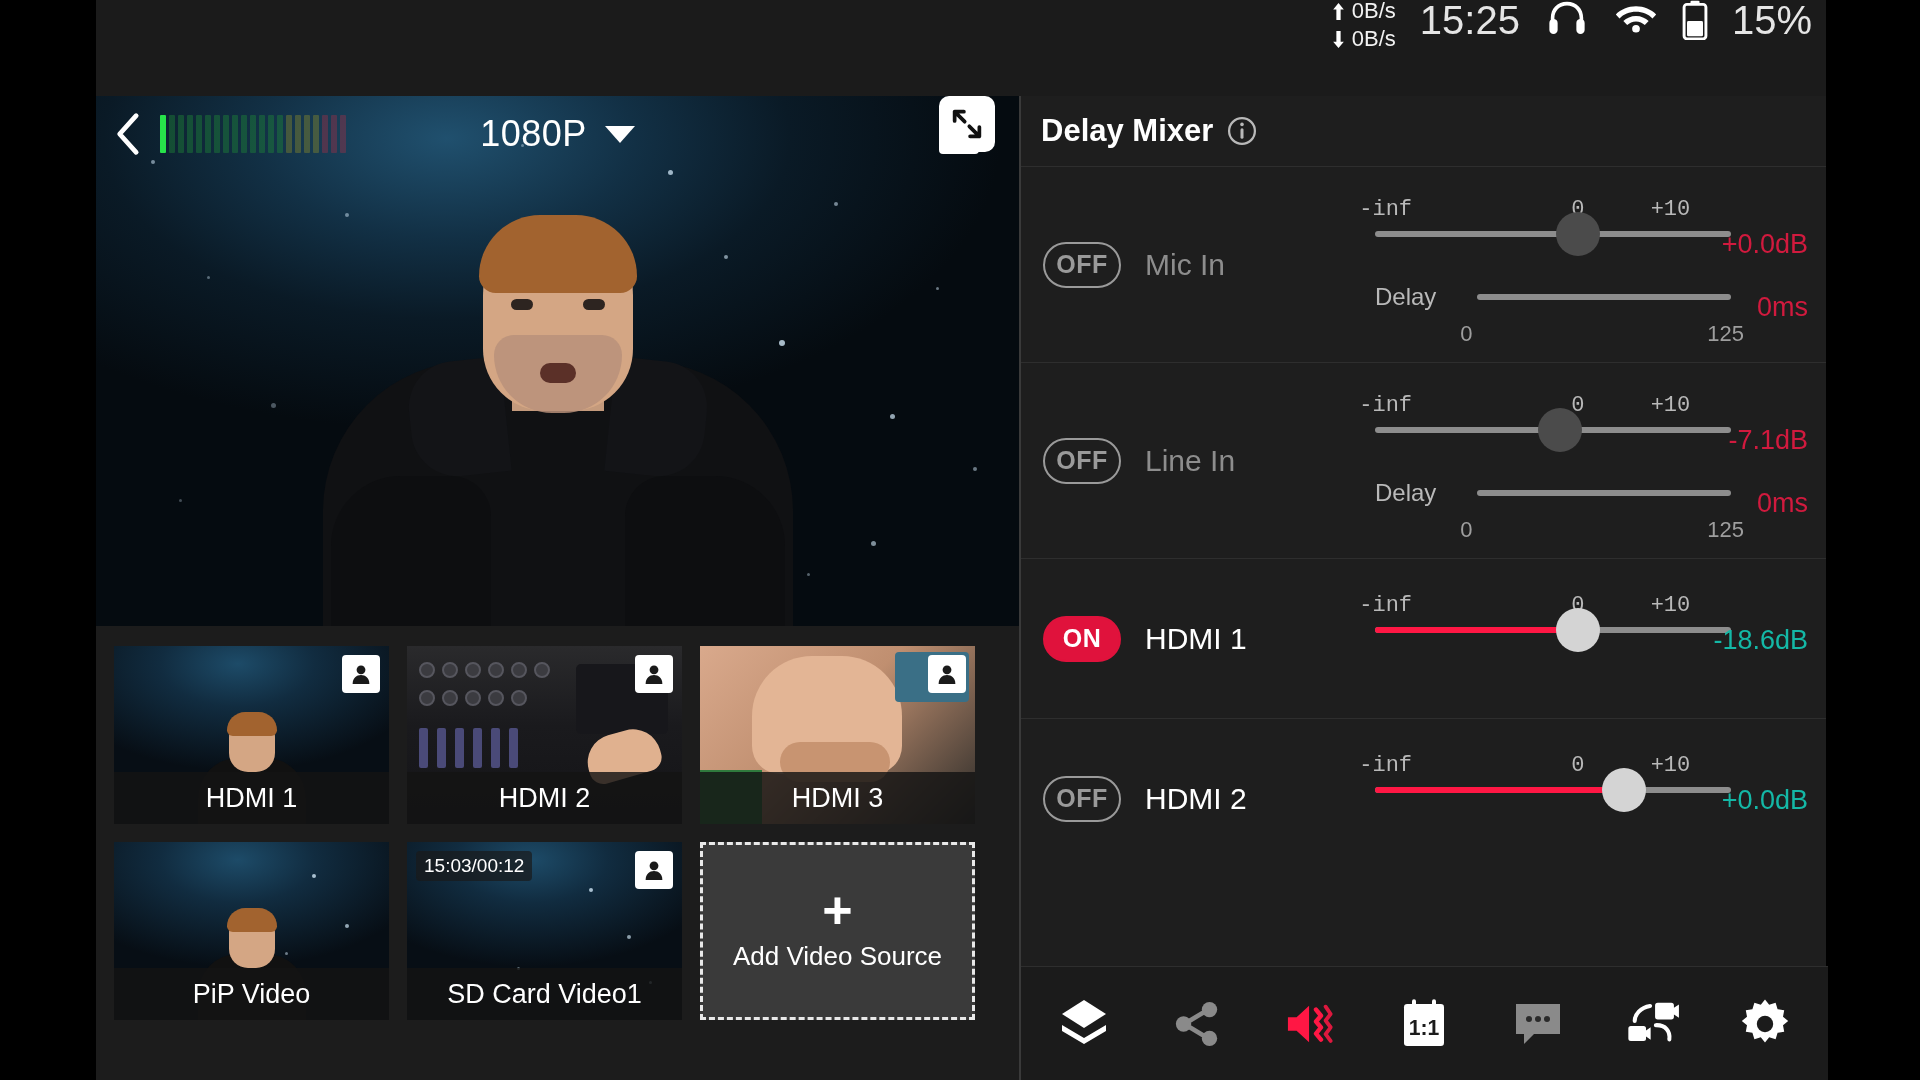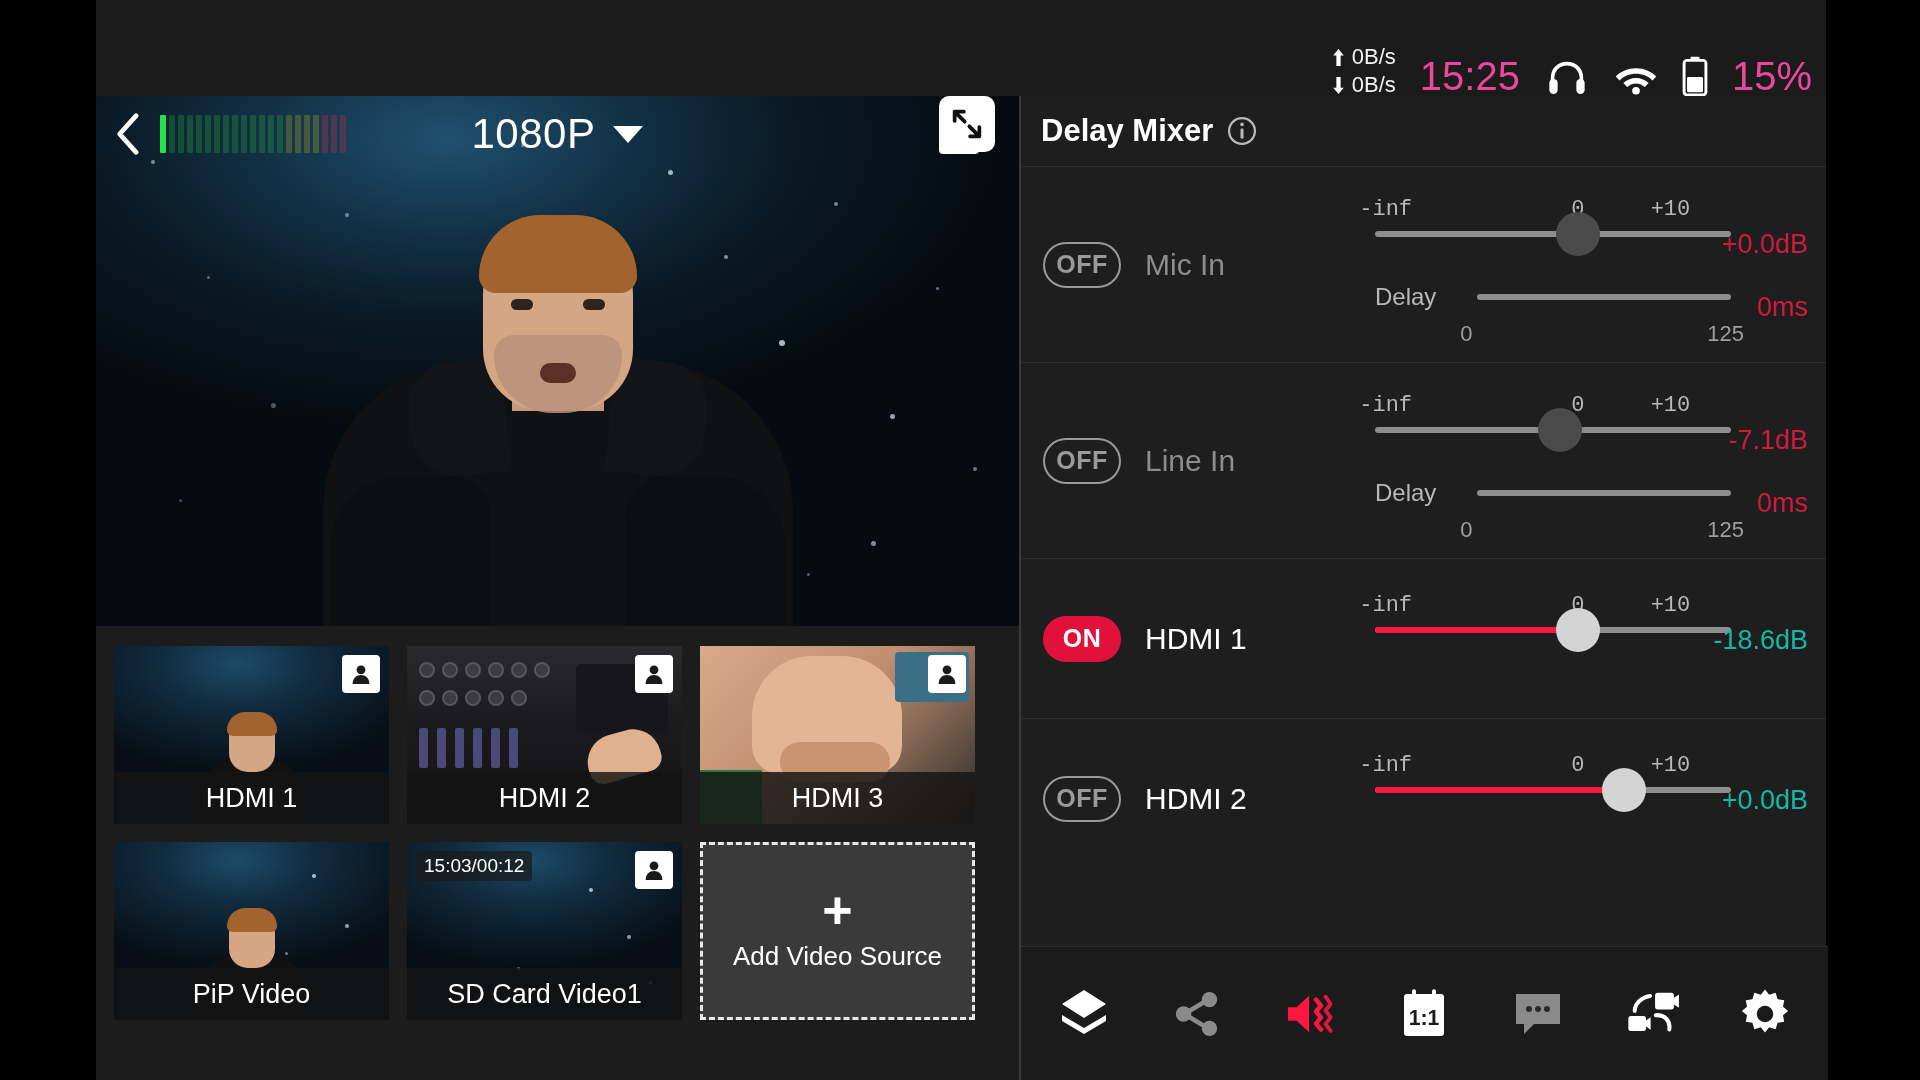--- a/index.html
+++ b/index.html
@@ -7,25 +7,25 @@
     width:1920px; height:1080px; background:#000; overflow:hidden;
     font-family:"Liberation Sans", sans-serif;
   }
   #root{ position:relative; width:1920px; height:1080px; background:#000; }
 
   
   .frame{ position:absolute; left:96px; top:0; width:1730px; height:1080px; background:#1c1c1c; }
 
   
   .statusbar{ position:absolute; left:0; top:0; width:1730px; height:96px; background:#1b1b1b; }
-  .sb-right{ position:absolute; right:14px; top:0; height:96px; display:flex; align-items:flex-end; gap:24px; }
+  .sb-right{ position:absolute; right:14px; top:0; height:96px; display:flex; align-items:flex-start; gap:24px; }
   .netrate{ display:flex; flex-direction:column; justify-content:center; gap:6px; color:#f2f2f2; font-size:22px; }
   .netrow{ display:flex; align-items:center; gap:7px; line-height:1; }
   .arr{ width:13px; height:17px; display:block; }
-  .clock{ color:#ec4899; font-size:40px; letter-spacing:0px; line-height:1; }
+  .clock{ color:#e5e5e5; font-size:40px; letter-spacing:0px; line-height:1; }
   .sicon{ display:block; }
 
   
   .leftcol{ position:absolute; left:0; top:96px; width:923px; height:984px; background:#1c1c1c; }
 
   
   .preview{ position:absolute; left:0; top:0; width:923px; height:530px; overflow:hidden;
             background:radial-gradient(ellipse 60% 55% at 38% 8%, #20506e 0%, #123045 34%, #0a1a26 62%, #050b10 100%); }
   .stars{ position:absolute; inset:0; }
   .star{ position:absolute; background:#cfe6f5; border-radius:50%; }
@@ -54,21 +54,21 @@
   .logo .w{ color:#fff; } .logo .o{ color:#f4521f; }
   .logo .ring{ width:38px; height:38px; border:4px solid #fff; border-radius:50%; display:flex; align-items:center; justify-content:center;}
   .logo .ring i{ width:15px; height:15px; background:#f4521f; border-radius:50%; display:block;}
 
   
   .povbar{ position:absolute; left:0; top:0; width:100%; height:76px; display:flex; align-items:center; }
   .backbtn{ width:62px; height:76px; display:flex; align-items:center; justify-content:center; cursor:pointer; }
   .meter{ display:flex; gap:3px; align-items:flex-end; height:38px; margin-left:2px; }
   .meter i{ display:block; width:6px; height:38px; border-radius:1px; }
   .resbox{ position:absolute; left:0; right:0; top:0; height:76px; display:flex; align-items:center; justify-content:center; gap:18px; pointer-events:none;}
-  .restext{ color:#fff; font-size:42px; font-weight:500; letter-spacing:.5px;}
+  .restext{ color:#fff; font-size:36px; font-weight:500; letter-spacing:.5px;}
   .caret{ width:0;height:0;border-left:15px solid transparent;border-right:15px solid transparent;border-top:17px solid #fff;}
   .recbtn{ position:absolute; right:24px; top:18px; width:56px; height:44px; cursor:pointer; }
   .fsbtn{ position:absolute; right:24px; bottom:20px; width:56px; height:56px; background:#fff; border-radius:10px;
           display:flex; align-items:center; justify-content:center; cursor:pointer;}
 
   
   .thumbs{ position:absolute; left:0; top:530px; width:923px; height:454px; background:#1c1c1c; padding:20px 18px; }
   .trow{ display:flex; gap:18px; }
   .trow + .trow{ margin-top:18px; }
   .thumb{ position:relative; width:275px; height:178px; background:#111; overflow:hidden; cursor:pointer; }
@@ -124,21 +124,21 @@
   .dbval{ position:absolute; right:18px; font-size:27px; color:#d11a3e; white-space:nowrap;}
   .dbval.lit{ color:#14b8a6; }
   .delay{ position:absolute; left:40px; width:356px; }
   .delay .drow{ display:flex; align-items:center; gap:28px;}
   .delay .dlabel{ color:#b9b9b9; font-size:24px; width:74px; flex:0 0 auto;}
   .delay .dtrk{ position:relative; flex:1 1 auto; height:6px; background:#8d8d8d; border-radius:3px;}
   .delay .dscale{ position:relative; height:24px; margin-top:10px; margin-left:86px;}
   .delay .dscale span{ position:absolute; color:#9e9e9e; font-size:22px; transform:translateX(-50%);}
 
   
-  .toolbar{ position:absolute; left:0; bottom:0; width:807px; height:134px; background:#1b1b1b; border-top:1px solid #2e2e2e;
+  .toolbar{ position:absolute; left:0; bottom:0; width:807px; height:114px; background:#1b1b1b; border-top:1px solid #2e2e2e;
             display:flex; align-items:center; justify-content:space-around; padding:0 6px;}
   .tbtn{ width:62px; height:62px; display:flex; align-items:center; justify-content:center; cursor:pointer;}
 </style>
 </head>
 <body>
 
 <div id="root">
   <div class="frame">
 
     <div class="statusbar">

